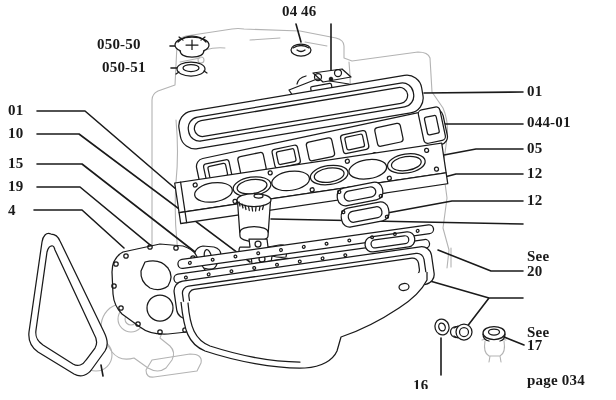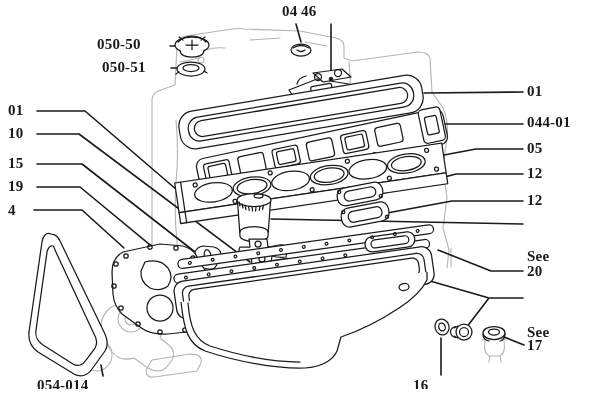--- a/index.html
+++ b/index.html
@@ -265,22 +265,22 @@
   <div class="callout" style="left:527px;top:114px">044-01</div>
   <div class="callout" style="left:527px;top:140px">05</div>
   <div class="callout" style="left:527px;top:165px">12</div>
   <div class="callout" style="left:527px;top:192px">12</div>
   <div class="callout" style="left:527px;top:216px">
     <span style="display:block">See</span>
   </div>
   <div class="callout" style="left:527px;top:263px">20</div>
   <div class="callout" style="left:527px;top:292px">
     <span style="display:block">See</span>
+    <span style="display:block">page 034</span>
   </div>
   <div class="callout" style="left:527px;top:337px">17</div>
   <div class="callout" style="left:413px;top:377px">16</div>
   <div class="callout" style="left:8px;top:102px">01</div>
   <div class="callout" style="left:8px;top:125px">10</div>
   <div class="callout" style="left:8px;top:155px">15</div>
   <div class="callout" style="left:8px;top:178px">19</div>
   <div class="callout" style="left:8px;top:202px">4</div>
-  <div class="callout" style="left:37px;top:377px">054-014</div>
 </div>
 
 </body></html>

